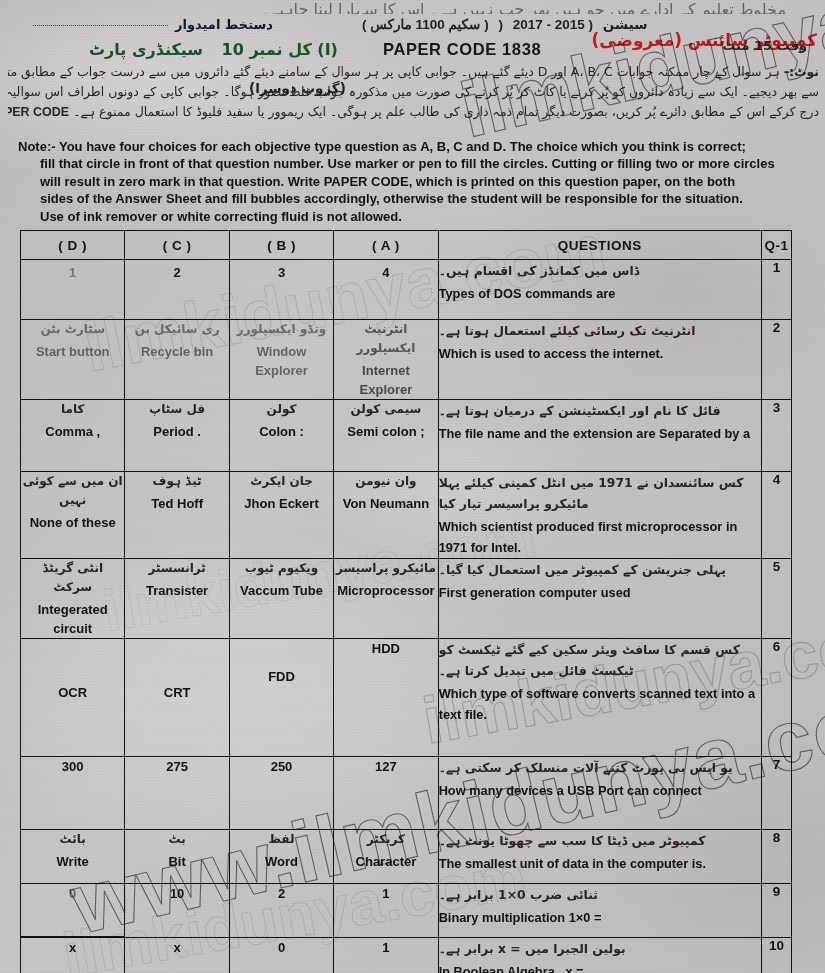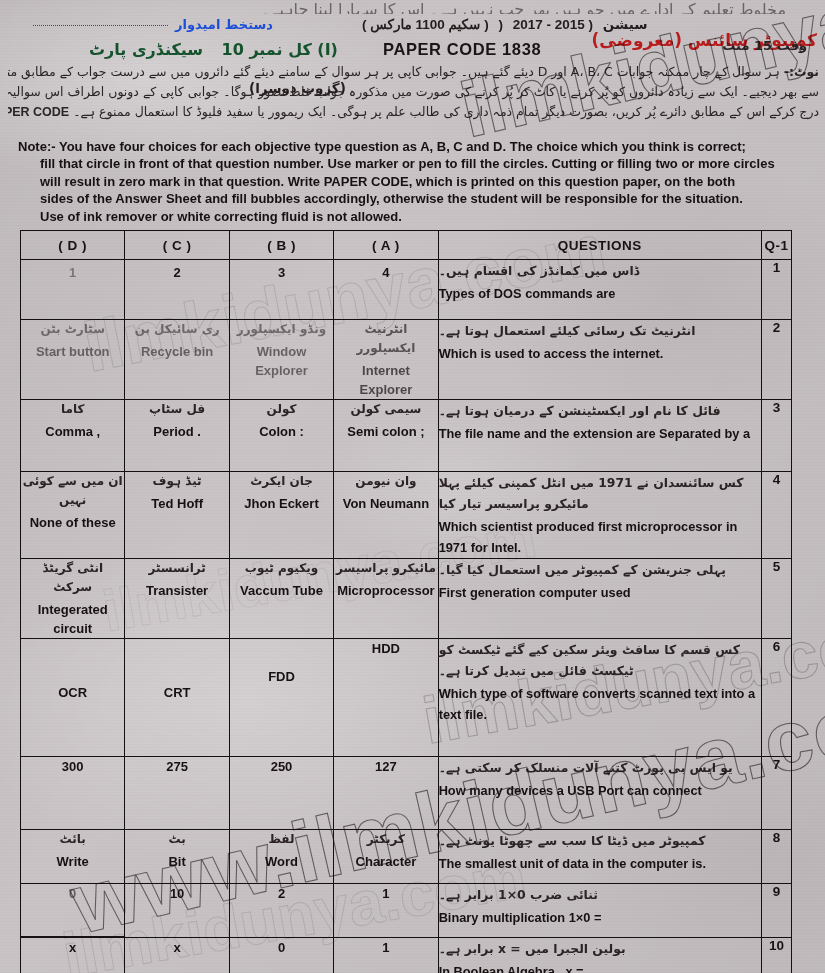--- a/index.html
+++ b/index.html
@@ -48,21 +48,21 @@
   .session-line{
     position:absolute;left:356px;top:16px;font-size:13.5px;font-weight:bold;color:#241d1e;
     white-space:nowrap;
   }
   .session-line .seg{margin-left:6px;}
   .paper-code{
     position:absolute;left:383px;top:40px;font-size:16.5px;font-weight:bold;
     letter-spacing:.6px;color:#1b1516;
   }
   .sign-label{
-    position:absolute;left:175px;top:17px;font-size:13px;font-weight:bold;color:#1d4ed8;
+    position:absolute;left:175px;top:17px;font-size:13px;font-weight:bold;color:#0f172a;
   }
   .sign-dots{
     position:absolute;left:33px;top:25px;width:135px;
     border-bottom:1.5px dotted #55494b;
   }
   .class-line{
     position:absolute;left:75px;top:40px;font-size:16px;font-weight:bold;color:#14532d;
     white-space:nowrap;
   }
   .class-line .seg{margin-left:14px;}

